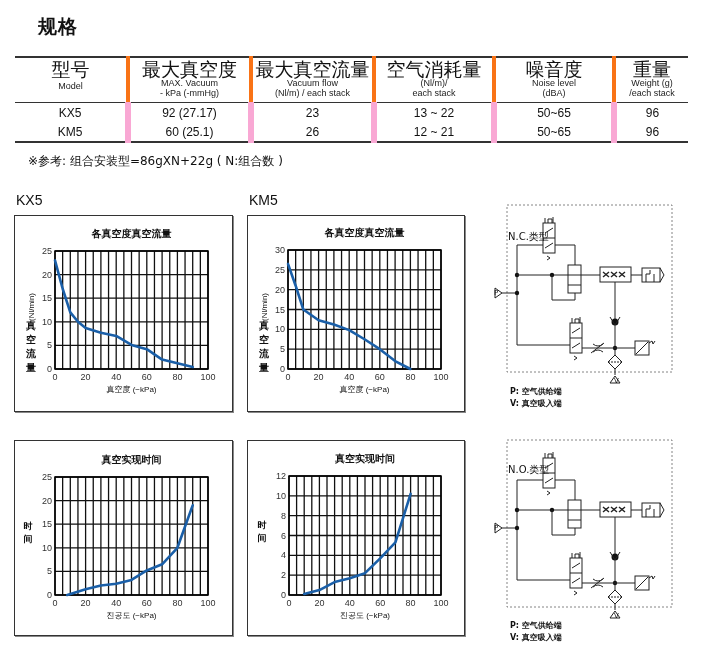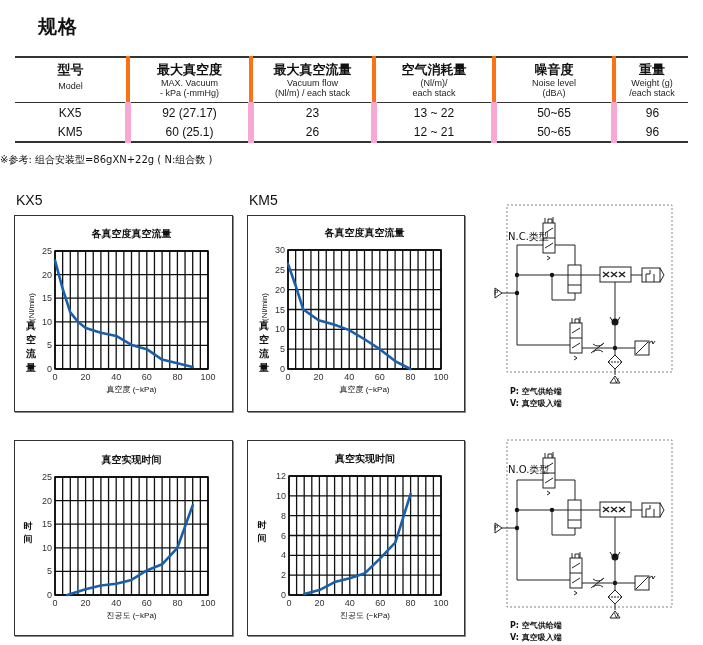--- a/index.html
+++ b/index.html
@@ -5,23 +5,23 @@
   html,body{margin:0;padding:0;background:#fff;}
   body{width:703px;height:645px;position:relative;overflow:hidden;font-family:"DejaVu Sans","Liberation Sans",sans-serif;color:#111;}
   .abs{position:absolute;}
   .title{left:22px;top:14px;font-size:19px;font-weight:bold;letter-spacing:1px;margin-left:16px;}
   table.spec{position:absolute;left:15px;top:56px;width:673px;border-collapse:collapse;font-family:"Liberation Sans","DejaVu Sans",sans-serif;}
   table.spec th{font-weight:normal;padding:4px 2px 4px;border-left:4px solid #f97316;vertical-align:top;text-align:center;}
   table.spec th:first-child,table.spec td:first-child{border-left:none;}
   table.spec thead tr{border-top:2px solid #333;border-bottom:1px solid #333;}
   table.spec tbody tr:last-child{border-bottom:2px solid #333;}
   table.spec td{border-left:6px solid #f9a8d4;text-align:center;font-size:12px;height:19px;padding:0;}
-  .th-zh{font-size:13px;font-weight:bold;display:block;line-height:16px;}
+  .th-zh{font-size:19px;font-weight:normal;display:block;line-height:16px;}
   .th-en{font-size:9px;display:block;line-height:10px;color:#222;}
-  .note{left:0;top:153px;font-size:10px;}
+  .note{left:28px;top:153px;font-size:12px;}
   .model-label{font-size:14px;font-family:"Liberation Sans",sans-serif;}
   .chart-box{position:absolute;border:1px solid #333;box-shadow:1px 1px 0 #888;background:#fff;}
   .diag-title{font-size:10px;margin-top:44px;}
   .legend-t{font-size:8px;font-weight:bold;line-height:12px;}
   svg text{font-family:"Liberation Sans","DejaVu Sans",sans-serif;}
 </style>
 </head>
 <body>
 
 <div class="abs title">规格</div>

